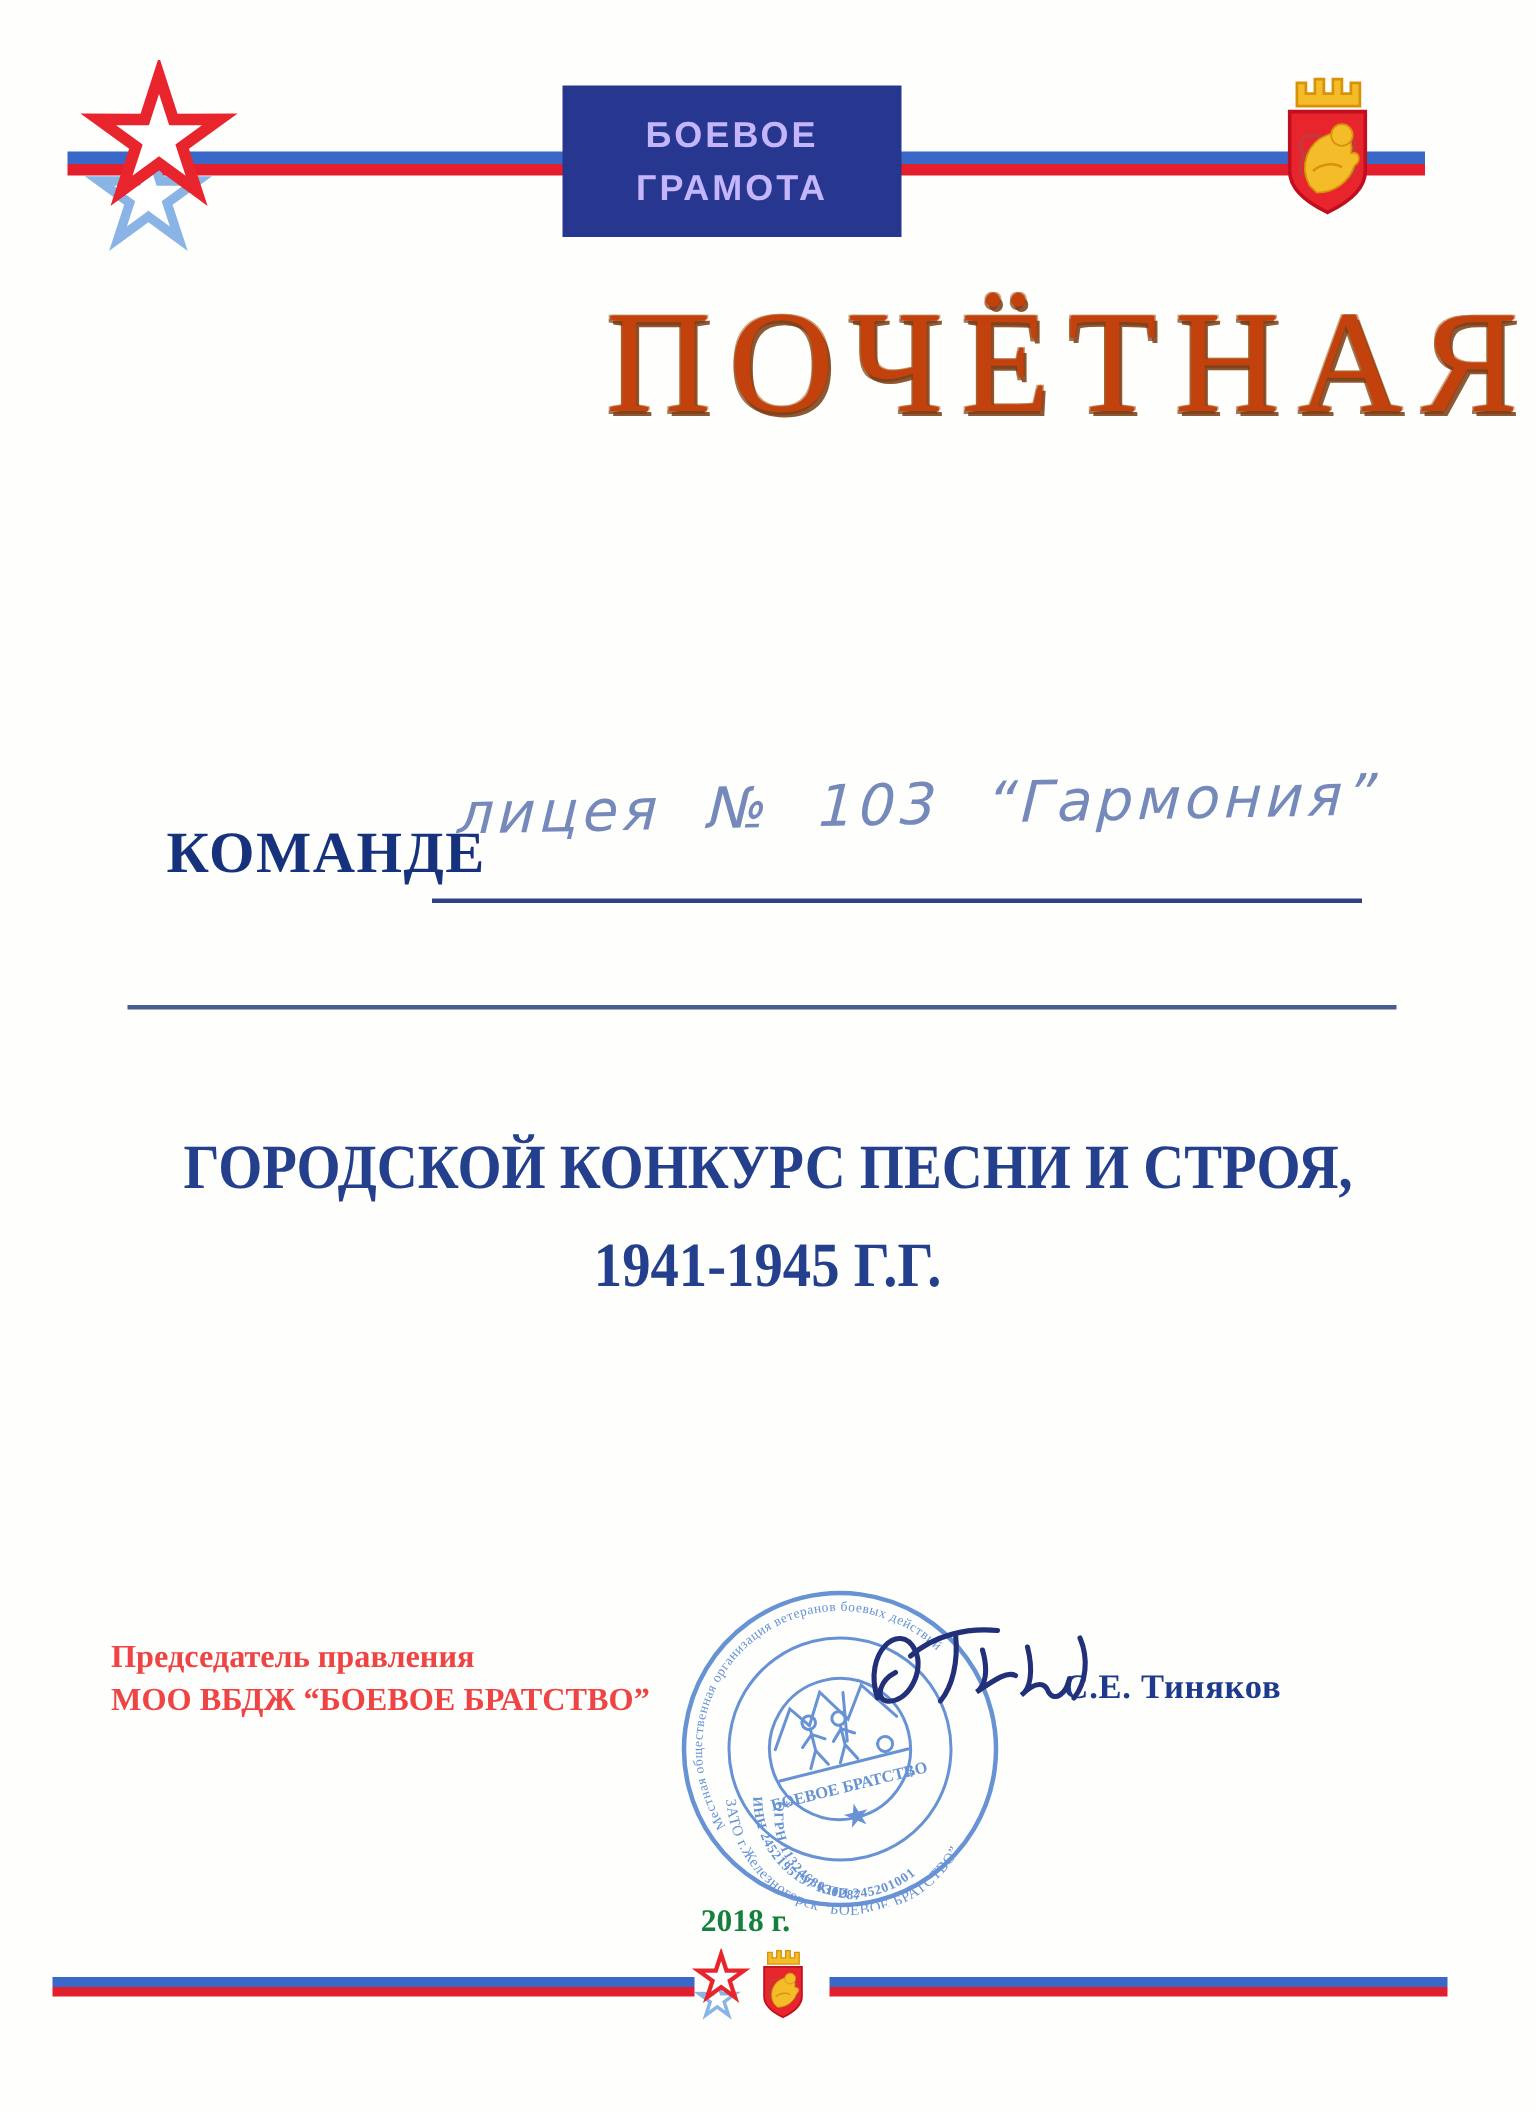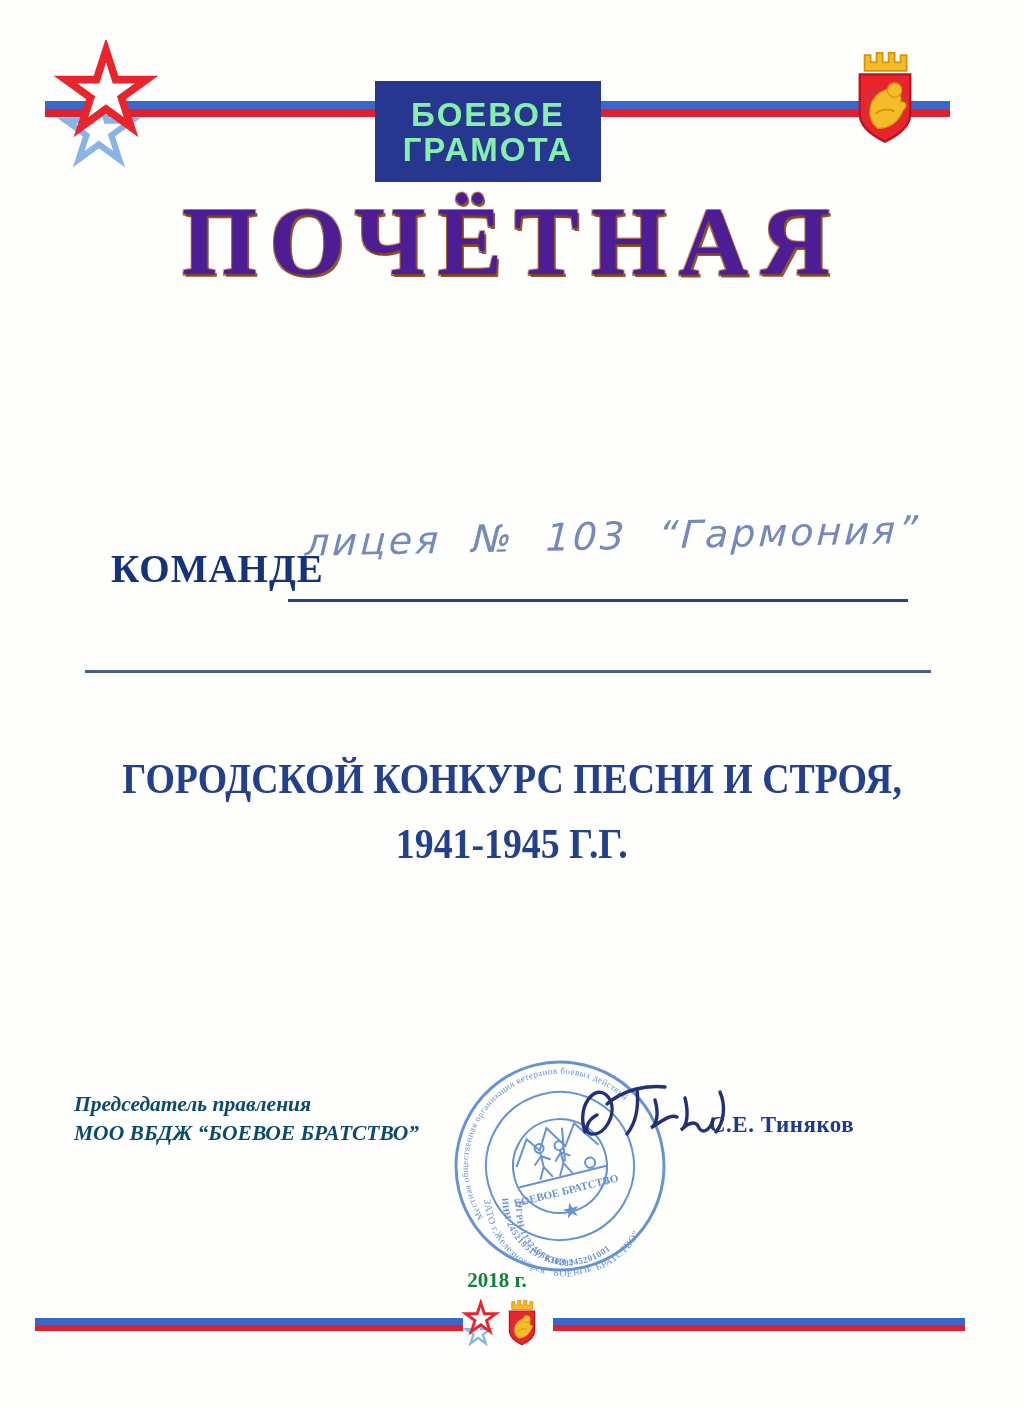--- a/index.html
+++ b/index.html
@@ -14,42 +14,42 @@
   .band-bot.left{left:35px;width:428px;}
   .band-bot.right{left:553px;width:412px;}
 
   .star-logo{left:48px;top:40px;width:112px;height:142px;z-index:2;}
   .gerb-top{left:849px;top:42px;width:72px;height:120px;z-index:2;}
   .star-bottom{left:459px;top:1299px;width:42px;height:53px;z-index:2;}
   .gerb-bottom{left:504px;top:1295px;width:36px;height:60px;z-index:2;}
 
   .org-box{left:375px;top:57px;width:226px;height:101px;background:#27378f;z-index:3;
            display:flex;flex-direction:column;align-items:center;justify-content:center;
-           color:#86efac;font-family:"Liberation Sans",sans-serif;font-weight:bold;
-           font-size:33px;letter-spacing:2px;line-height:35px;text-align:center;margin-top:24px;}
+           color:#c4b5fd;font-family:"Liberation Sans",sans-serif;font-weight:bold;
+           font-size:24px;letter-spacing:2px;line-height:35px;text-align:center;}
 
-  .title{left:0;right:0;top:176px;text-align:center;color:#4c1d95;font-weight:bold;
+  .title{left:0;right:0;top:176px;text-align:right;color:#c2410c;font-weight:normal;
          font-size:97px;letter-spacing:12px;line-height:132px;
          text-shadow:2px 3px 0 rgba(122,59,16,.85),-1px -1px 0 rgba(165,85,20,.55),
                      1px -1px 0 rgba(165,85,20,.55),-1px 2px 0 rgba(122,59,16,.7);}
 
   .recipient-label{left:111px;top:546px;font-size:39px;font-weight:bold;color:#17327c;letter-spacing:1px;}
   .handwriting{left:305px;top:514px;width:640px;font-family:"DejaVu Sans",sans-serif;
                font-style:italic;font-size:38px;color:#7589bb;letter-spacing:3px;word-spacing:16px;
                transform:rotate(-1.2deg) skewX(-4deg);white-space:nowrap;}
   .rule{position:absolute;height:3px;}
   .rule-1{left:288px;top:599px;width:620px;background:#2e4283;}
   .rule-2{left:85px;top:670px;width:846px;background:#4a5b8e;}
 
   .body-block{left:0;right:0;top:738px;text-align:center;color:#24408d;font-weight:bold;
               font-size:42px;line-height:48px;}
   .body-block .ln{display:block;margin-top:17px;}
   .body-block .ln span{display:inline-block;transform:scaleX(.9);transform-origin:center;white-space:nowrap;}
 
-  .sign-left{left:74px;top:1090px;font-size:21.5px;font-weight:bold;color:#0c4a6e;line-height:29px;font-style:italic;}
+  .sign-left{left:74px;top:1090px;font-size:21.5px;font-weight:bold;color:#ef4444;line-height:29px;}
   .sign-name{left:709px;top:1112px;font-size:23px;font-weight:bold;color:#1d3a8c;letter-spacing:.5px;}
   .seal{left:450px;top:1056px;width:220px;height:220px;transform:rotate(-14deg);opacity:.92;z-index:4;}
   .signature-svg{left:565px;top:1070px;width:190px;height:95px;z-index:5;}
   .date{left:0;top:1268px;width:100%;text-align:center;font-size:21px;font-weight:bold;color:#15803d;}
   .date span{display:inline-block;margin-left:-30px;}
 </style>
 </head>
 <body>
 
 <svg width="0" height="0" style="position:absolute" aria-hidden="true">

